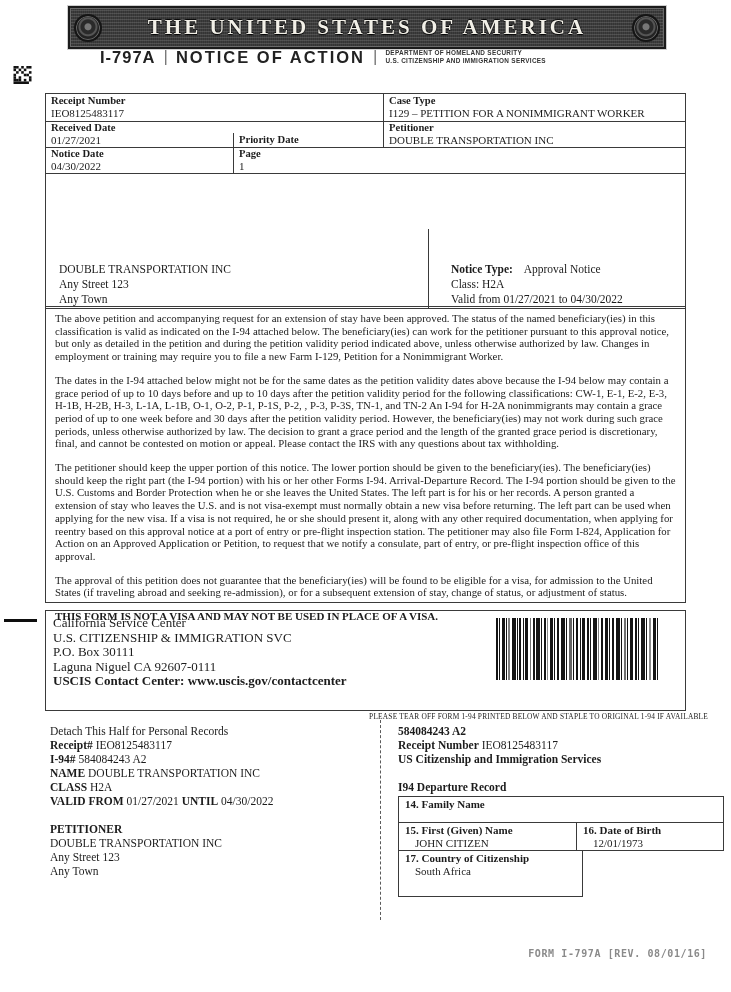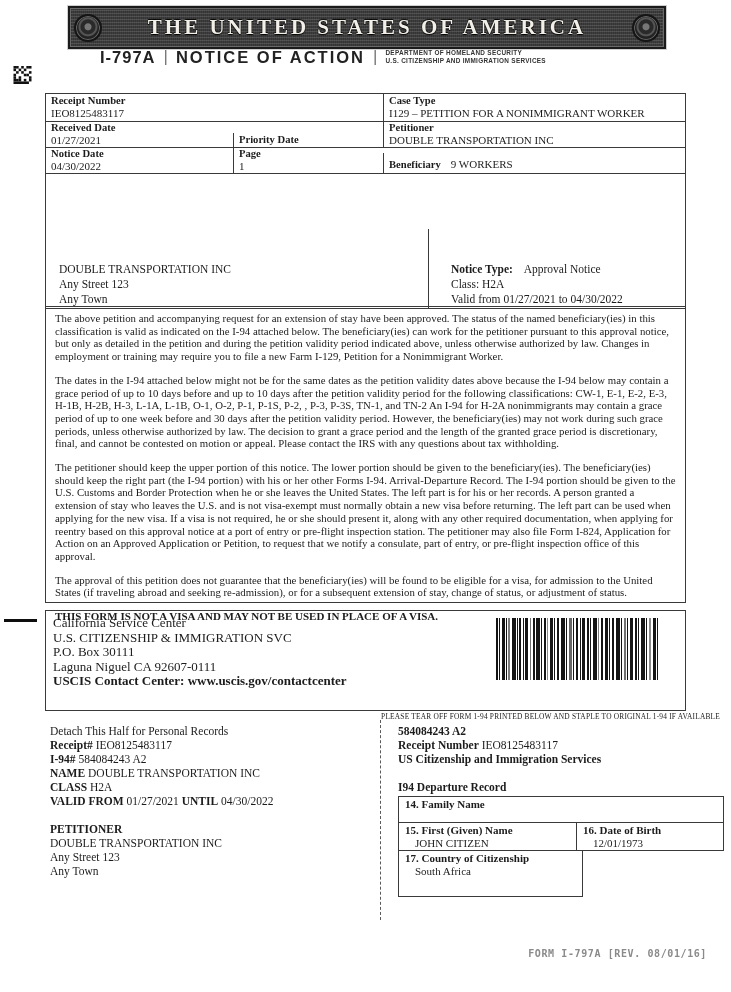--- a/index.html
+++ b/index.html
@@ -56,21 +56,21 @@
 
   
   .info-box{position:absolute;left:45px;top:610px;width:641px;height:101px;
             border:1px solid #3a3a3a;box-sizing:border-box;}
   .info-note{padding:3px 7px;font-size:11.5px;border-bottom:1px solid #3a3a3a;}
   .info-content{position:relative;height:76px;}
   .svc-addr{padding:5px 0 0 7px;font-size:13px;line-height:14.6px;}
   .svc-contact{font-weight:bold;}
   .barcode{position:absolute;right:26px;top:7px;}
 
-  .tear-note{position:absolute;right:5px;top:712px;font-size:7.4px;letter-spacing:.2px;color:#222;}
+  .tear-note{position:absolute;right:17px;top:712px;font-size:7.4px;letter-spacing:.2px;color:#222;}
 
   
   .stub{position:absolute;left:45px;top:720px;width:680px;display:flex;}
   .stub-left{width:336px;box-sizing:border-box;padding:4px 0 0 5px;
              border-right:1px dashed #5a5a5a;min-height:200px;font-size:11.5px;line-height:14px;}
   .stub-right{flex:1;box-sizing:border-box;padding:4px 0 0 17px;font-size:11.5px;line-height:14px;}
   .ln b{font-weight:bold;}
   .blank-ln{height:14px;}
 
   .i94-table{width:326px;margin-top:2px;font-size:11px;}
@@ -163,24 +163,20 @@
       </div>
     </div>
     <div class="ct-row r3">
       <div class="ct-cell w-c1">
         <div class="ct-label">Notice Date</div>
         <div class="ct-value">04/30/2022</div>
       </div>
       <div class="ct-cell w-c2">
         <div class="ct-label">Page</div>
         <div class="ct-value">1</div>
-      </div>
-      <div class="ct-cell w-b">
-        <span class="ct-label">Beneficiary</span>
-        <span class="inline-val">9 WORKERS</span>
       </div>
     </div>
     <div class="ct-row r4">
       <div class="ct-cell w-addr">
         <div class="addr-block">
           <div>DOUBLE  TRANSPORTATION INC</div>
           <div>Any Street 123</div>
           <div>Any Town</div>
         </div>
       </div>

